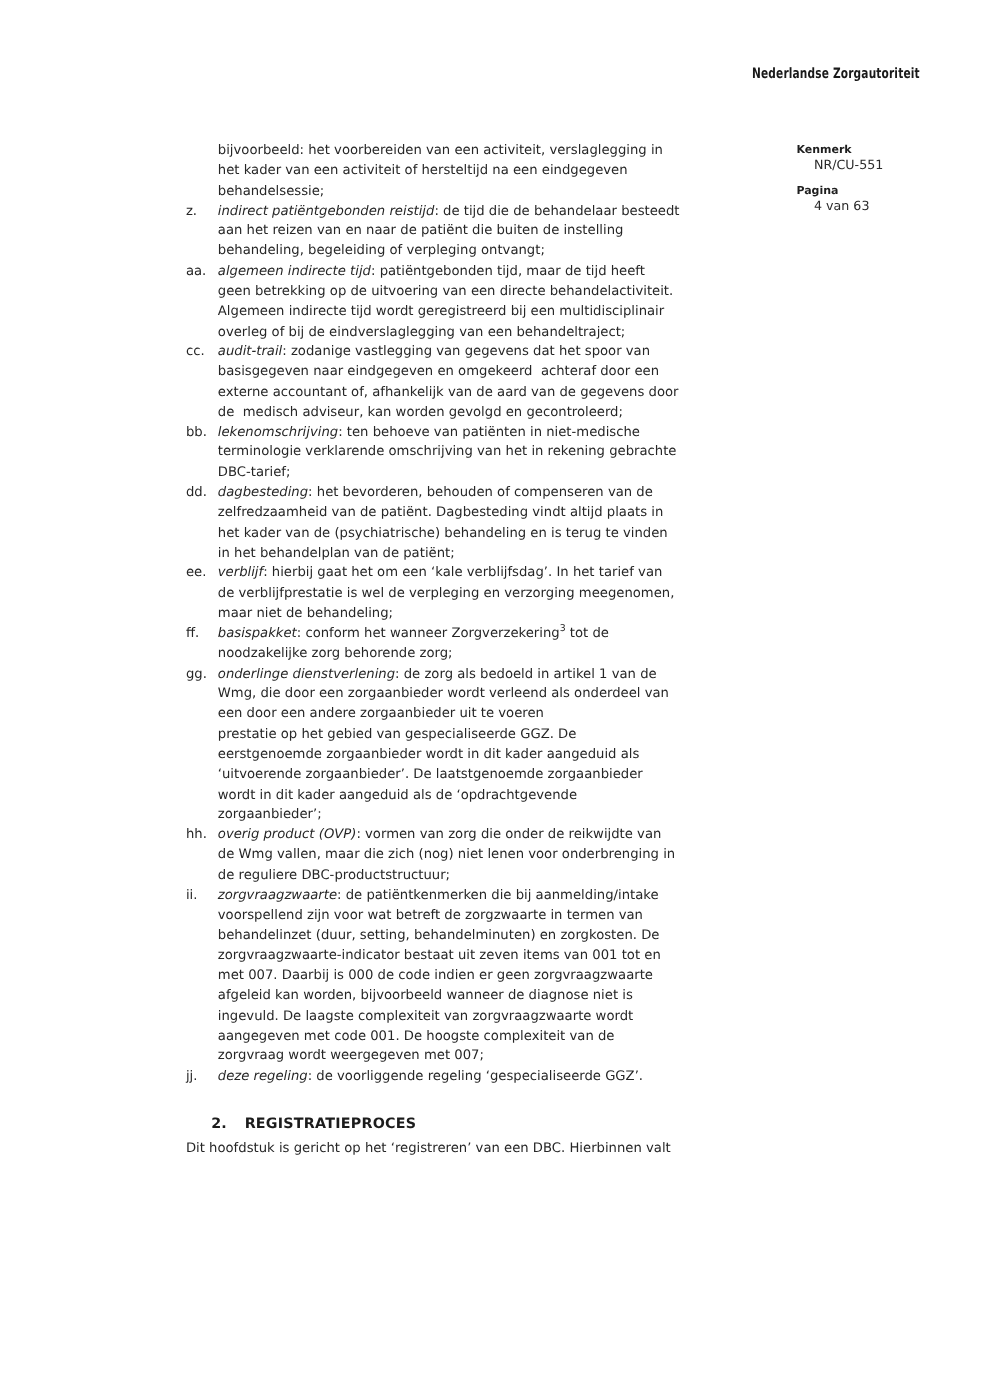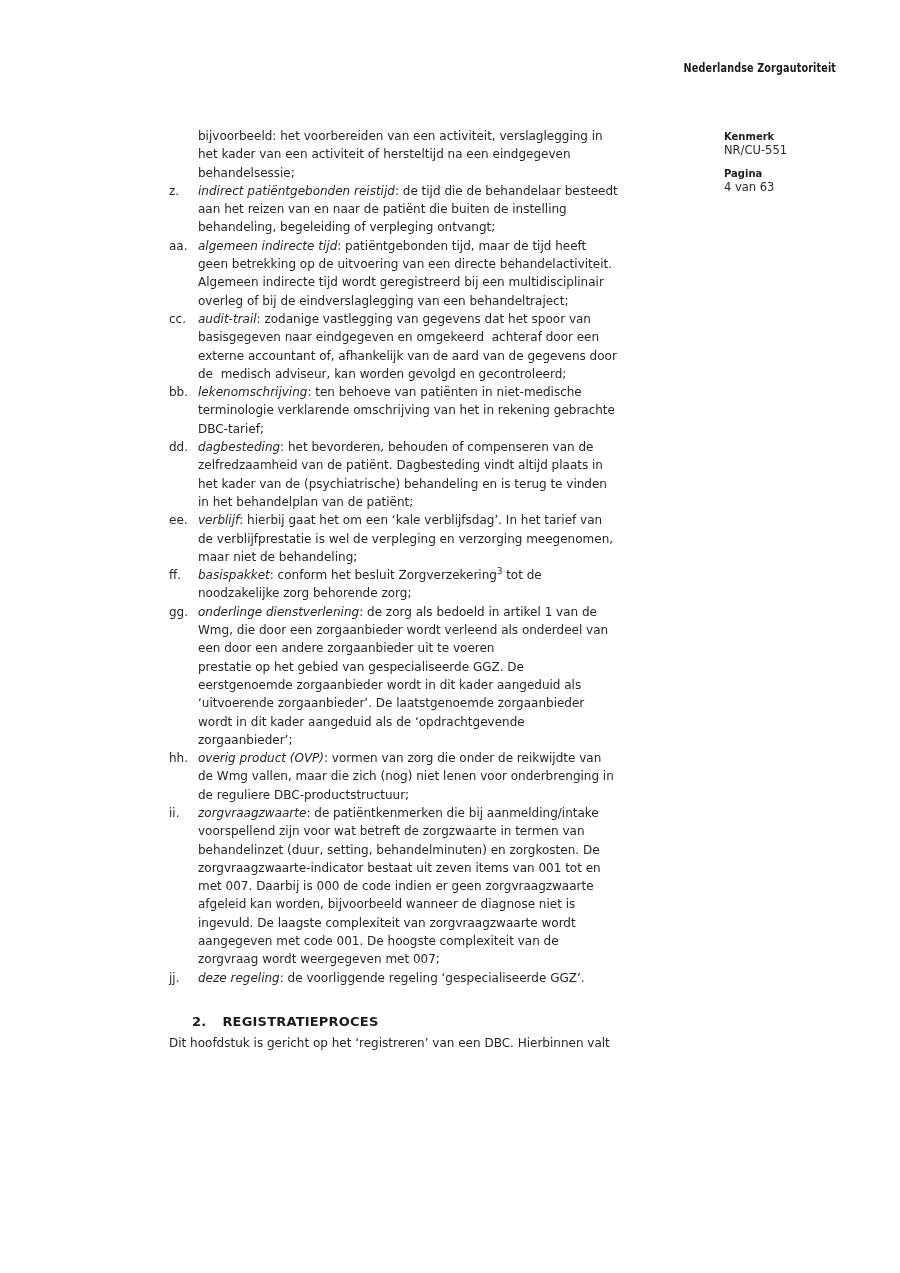--- a/index.html
+++ b/index.html
@@ -34,20 +34,21 @@
   .side-label {
     font-size:10px;
     font-weight:bold;
     color:#1f1f1f;
     margin-bottom:1px;
   }
   .side-value {
     font-size:11.5px;
     color:#2a2a2a;
     margin-bottom:11px;
+    margin-left:16px;
   }
   .content {
     position:absolute;
     left:169px;
     top:127px;
     width:528px;
     font-size:12px;
     line-height:18.3px;
   }
   .def-item { display:flex; }
@@ -152,21 +153,21 @@
 
     <div class="def-item">
       <div class="def-label">ee.</div>
       <div class="def-body"><span class="term">verblijf</span><span>: hierbij gaat het om een ‘kale verblijfsdag’. In het tarief van
 de verblijfprestatie is wel de verpleging en verzorging meegenomen,
 maar niet de behandeling;</span></div>
     </div>
 
     <div class="def-item">
       <div class="def-label">ff.</div>
-      <div class="def-body"><span class="term">basispakket</span><span>: conform het besluit Zorgverzekering</span><sup class="fnref">3</sup><span> tot de
+      <div class="def-body"><span class="term">basispakket</span><span>: conform het wanneer Zorgverzekering</span><sup class="fnref">3</sup><span> tot de
 noodzakelijke zorg behorende zorg;</span></div>
     </div>
 
     <div class="def-item">
       <div class="def-label">gg.</div>
       <div class="def-body"><span class="term">onderlinge dienstverlening</span><span>: de zorg als bedoeld in artikel 1 van de
 Wmg, die door een zorgaanbieder wordt verleend als onderdeel van
 een door een andere zorgaanbieder uit te voeren
 prestatie op het gebied van gespecialiseerde GGZ. De
 eerstgenoemde zorgaanbieder wordt in dit kader aangeduid als

